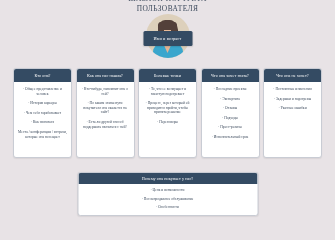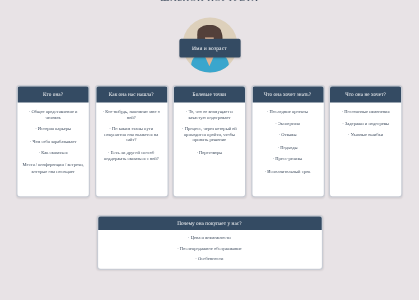--- a/index.html
+++ b/index.html
@@ -240,20 +240,21 @@
     gap: 4px;
   }
 </style>
 </head>
 <body>
 
 <div class="page">
 
   <div class="title-block">
     <span class="title-line">ШАБЛОН ПОРТРЕТА</span>
+    <span class="title-line">ПОЛЬЗОВАТЕЛЯ</span>
   </div>
 
   <div class="avatar-wrap">
     <div class="avatar-circle">
       <div class="av-hair-back"></div>
       <div class="av-neck"></div>
       <div class="av-body"></div>
       <div class="av-chest"></div>
       <div class="av-face"></div>
       <div class="av-hair-front"></div>

